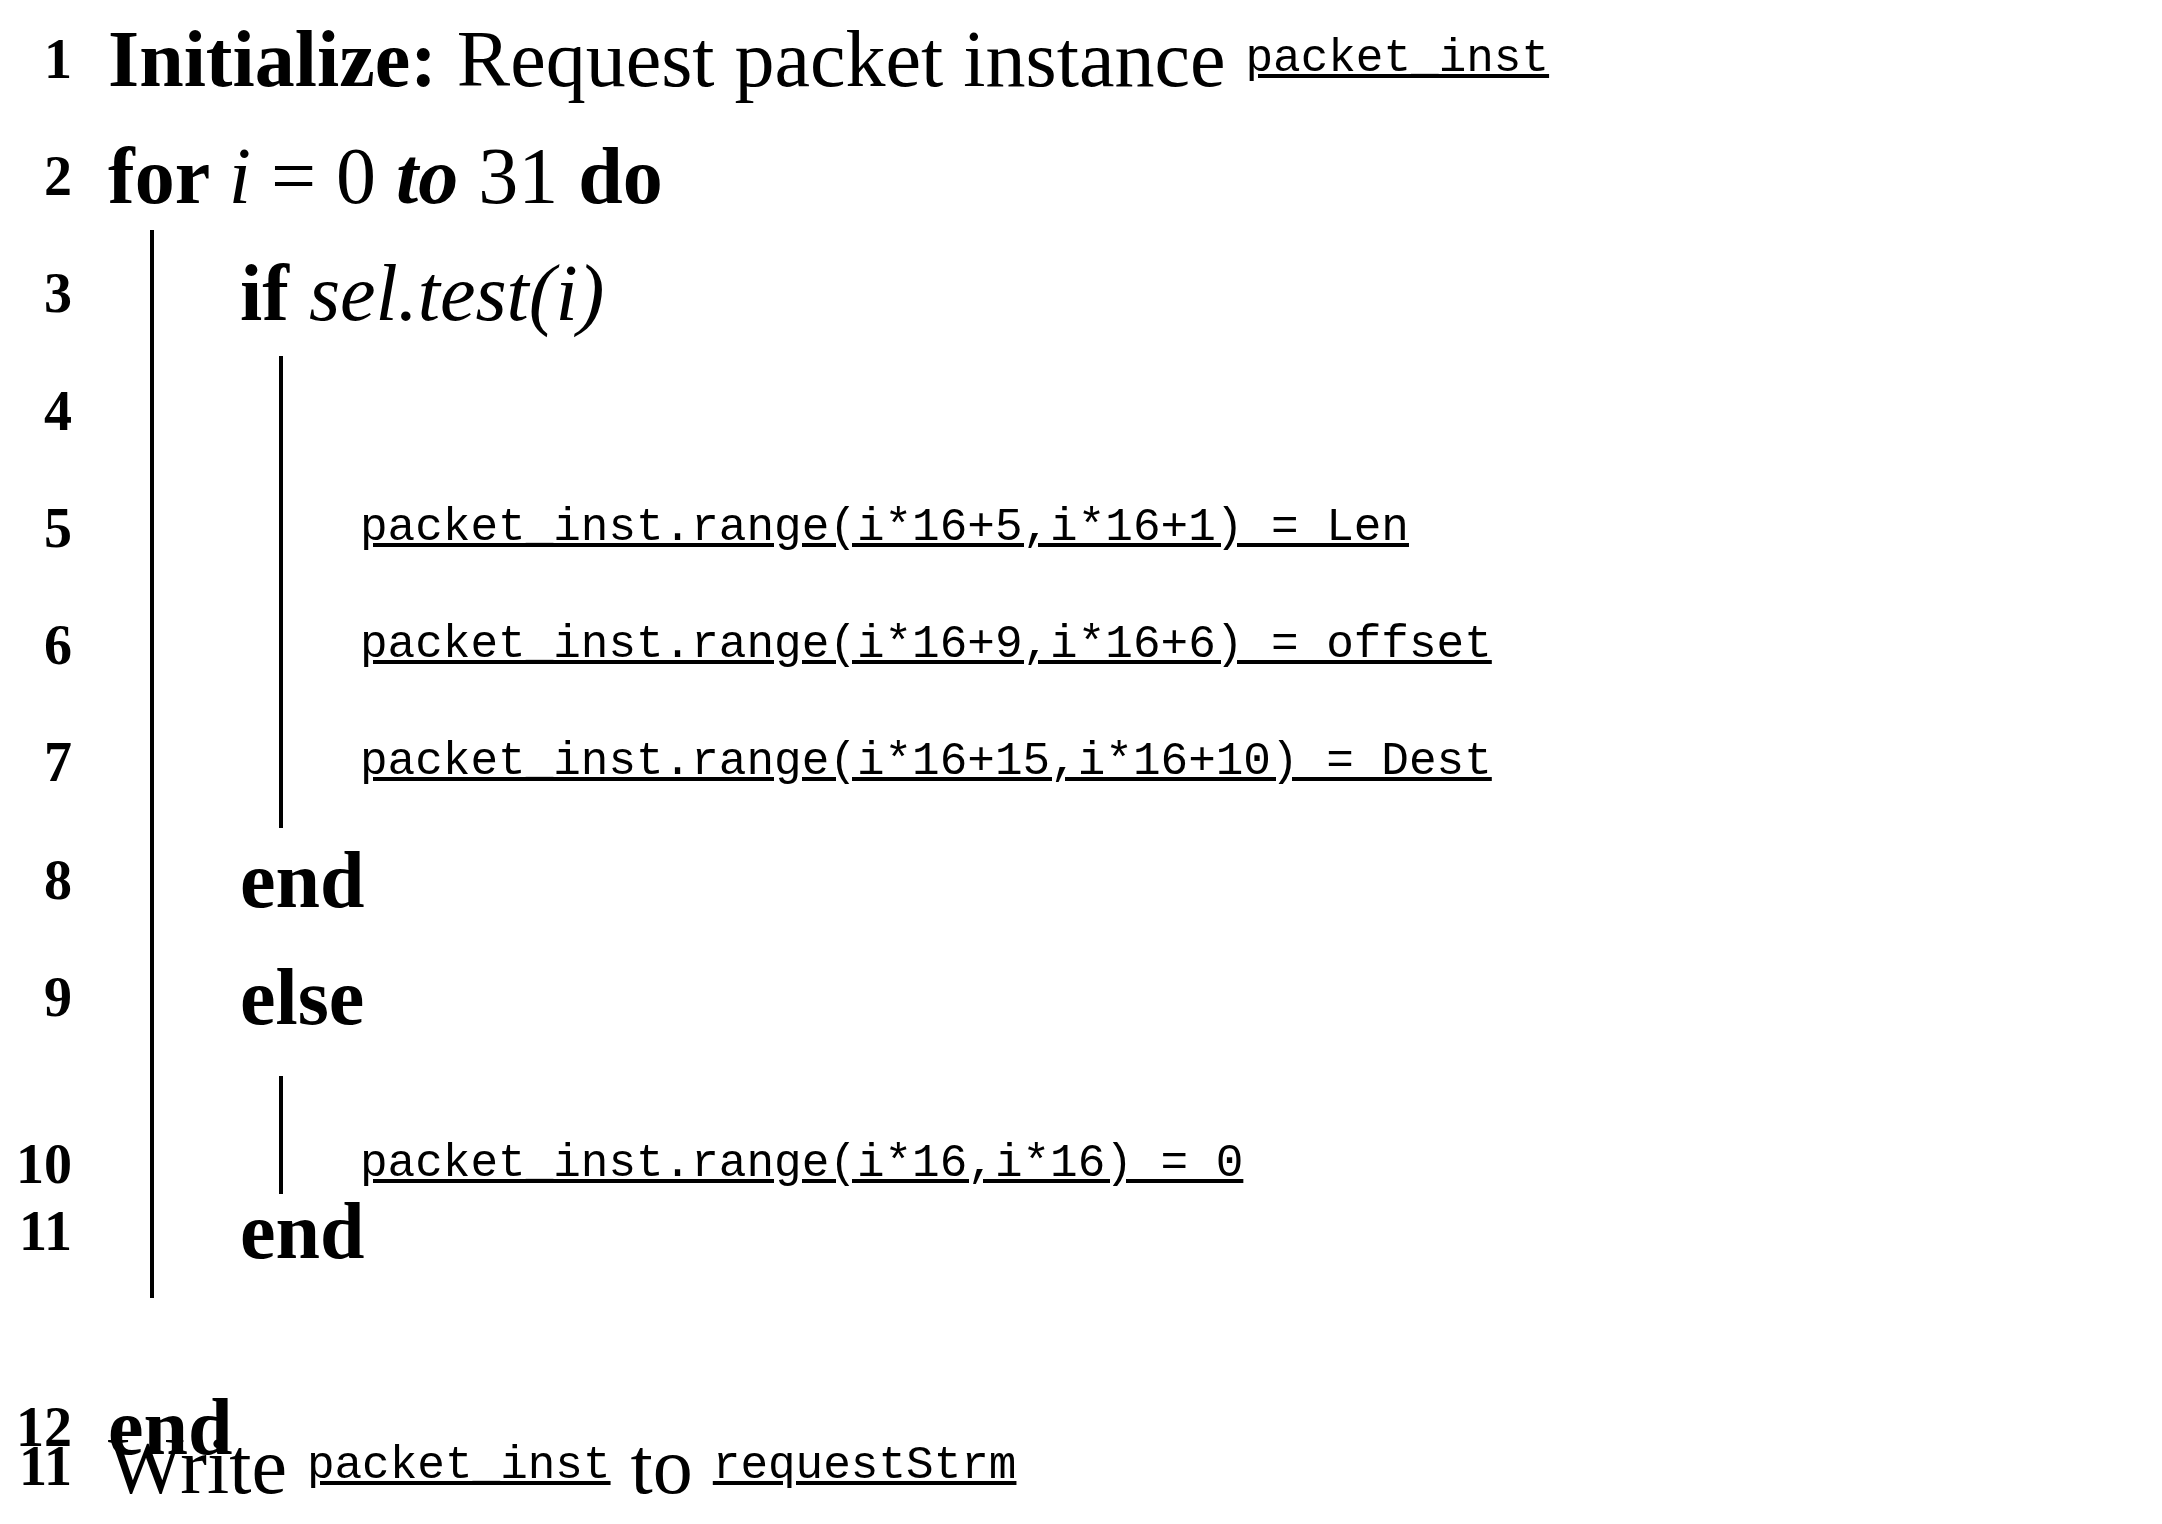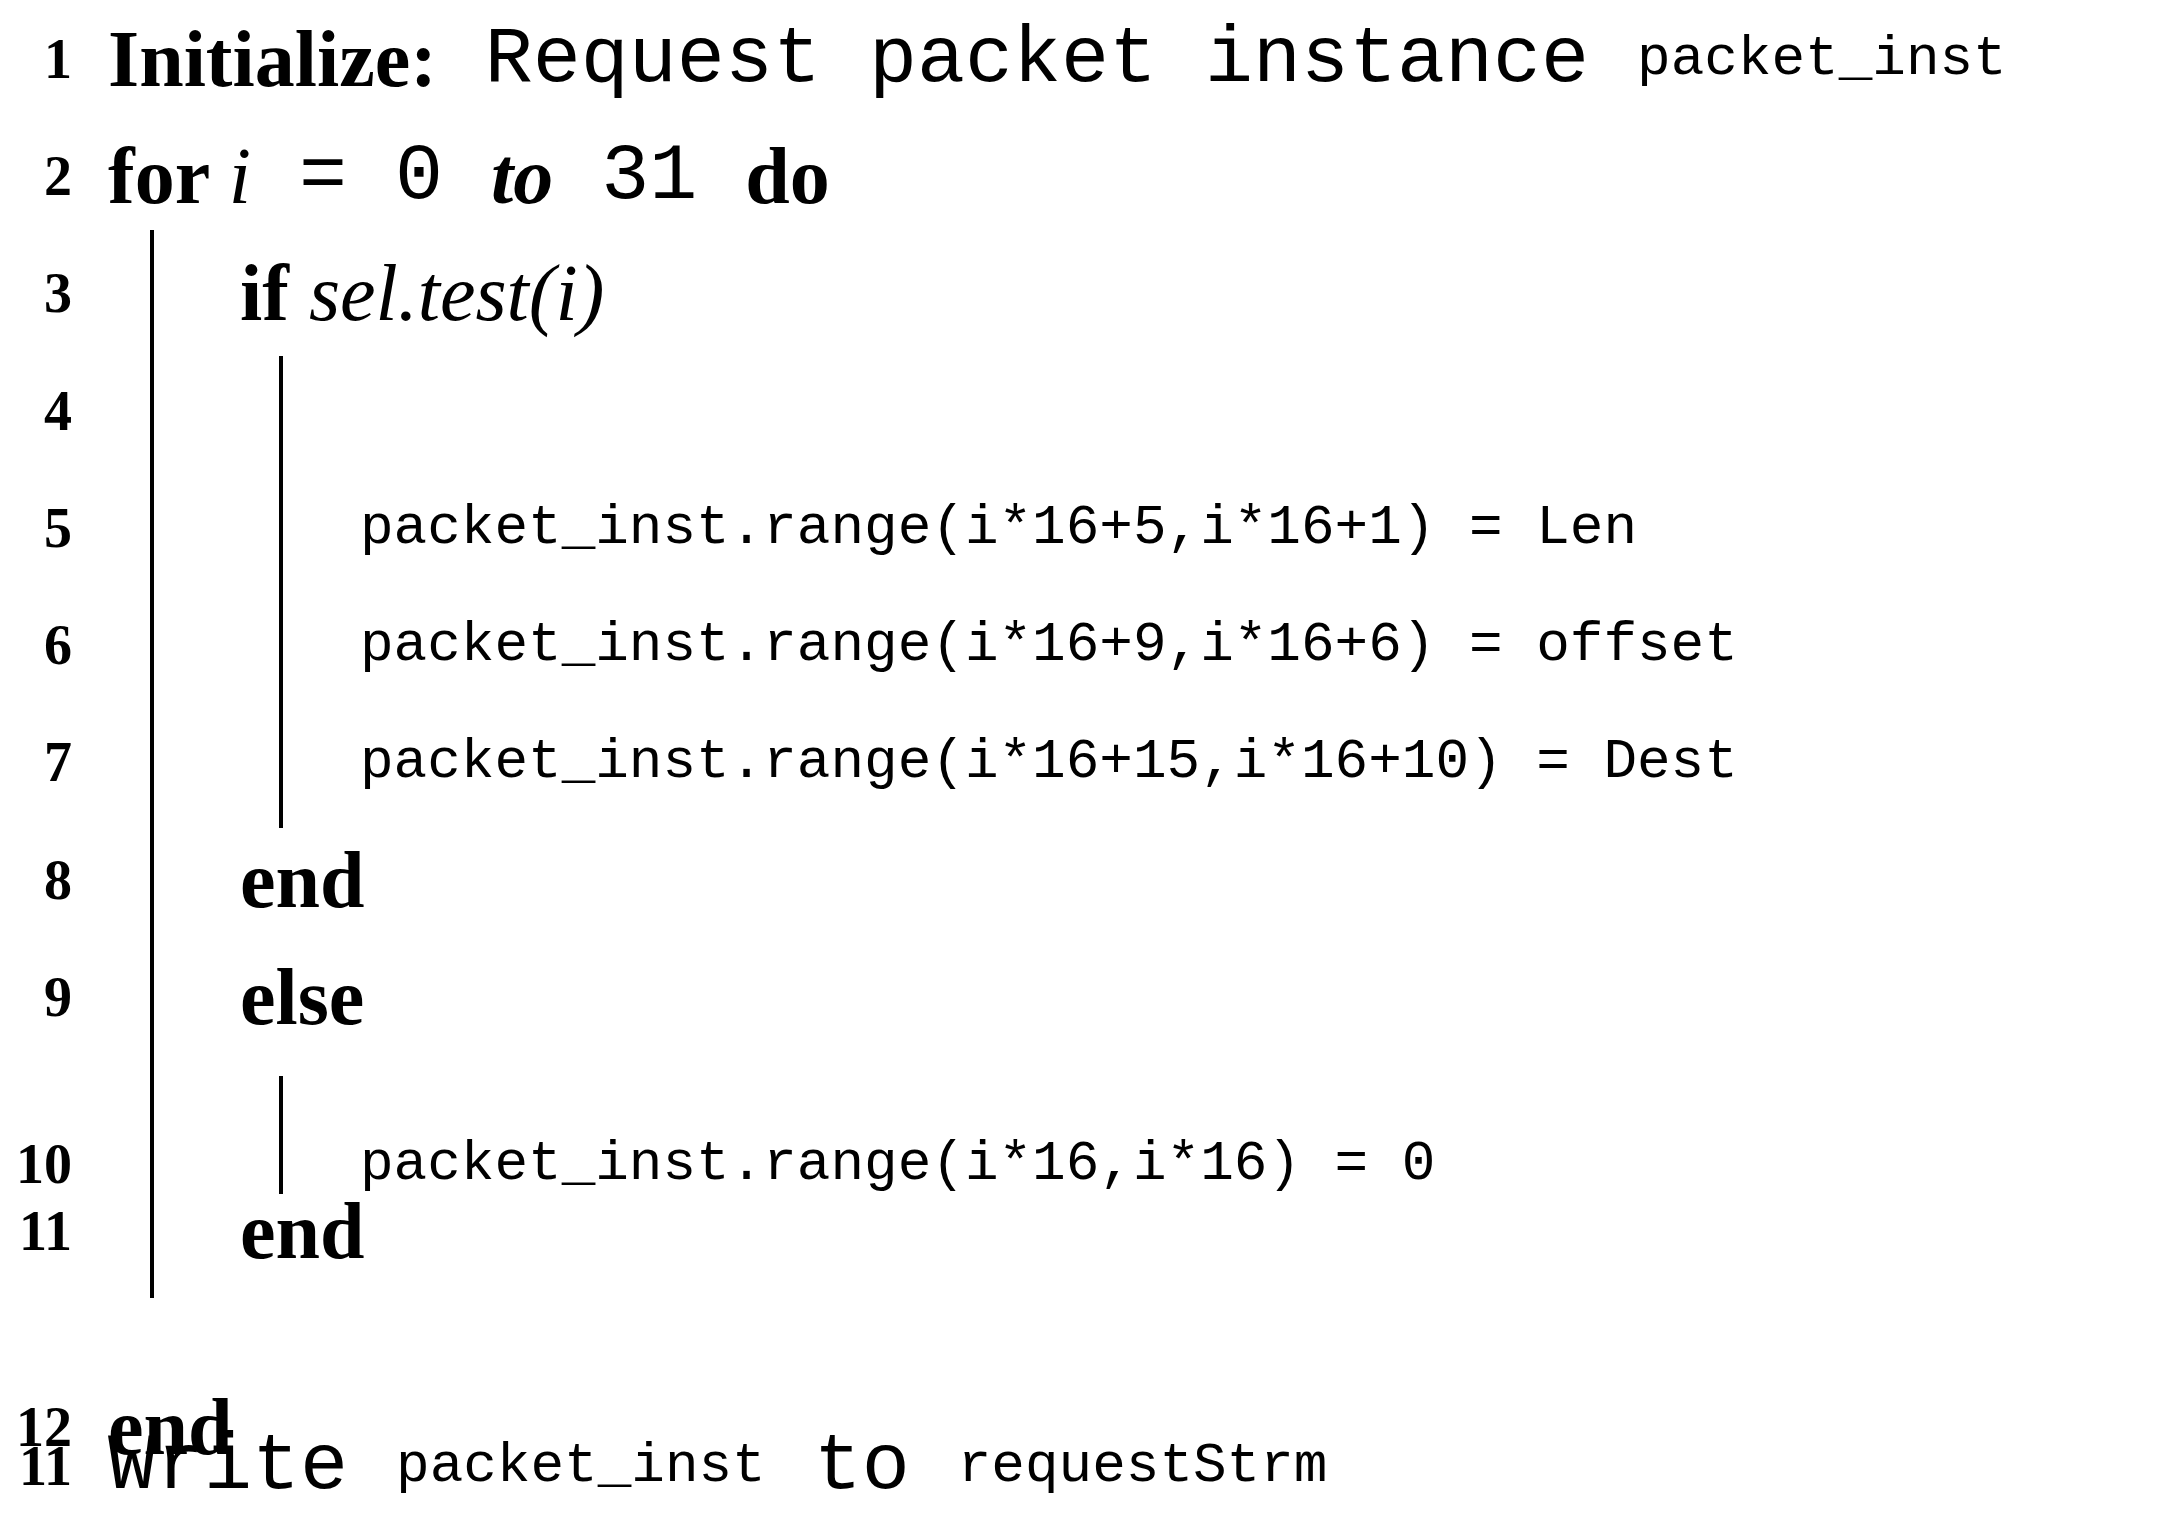--- a/index.html
+++ b/index.html
@@ -22,24 +22,24 @@
   }
   .content{
     position:absolute;top:0;height:118px;
     display:flex;align-items:center;white-space:pre;
     font-size:80px;
   }
   .ind0{left:108px;}
   .ind1{left:240px;}
   .ind2{left:360px;}
   .kw{font-family:"Liberation Serif",serif;font-weight:700;}
-  .roman{font-family:Liberation Mono, monospace;font-weight:400;}
+  .roman{font-family:Liberation Serif, serif;font-weight:400;}
   .it{font-family:"Liberation Serif",serif;font-style:italic;font-weight:400;}
   .kwit{font-family:"Liberation Serif",serif;font-style:italic;font-weight:700;}
-  .mono{font-family:"Liberation Mono",monospace;font-size:56px;letter-spacing:0;}
+  .mono{font-family:"Liberation Mono",monospace;font-size:46px;letter-spacing:0;text-decoration:underline;}
   .rule{position:absolute;width:4px;background:#000000;}
   .rule-for{left:150px;top:230px;height:1068px;}
   .rule-if{left:279px;top:356px;height:472px;}
   .rule-else{left:279px;top:1076px;height:118px;}
 </style>
 </head>
 <body>
 
 <div class="page">
 

